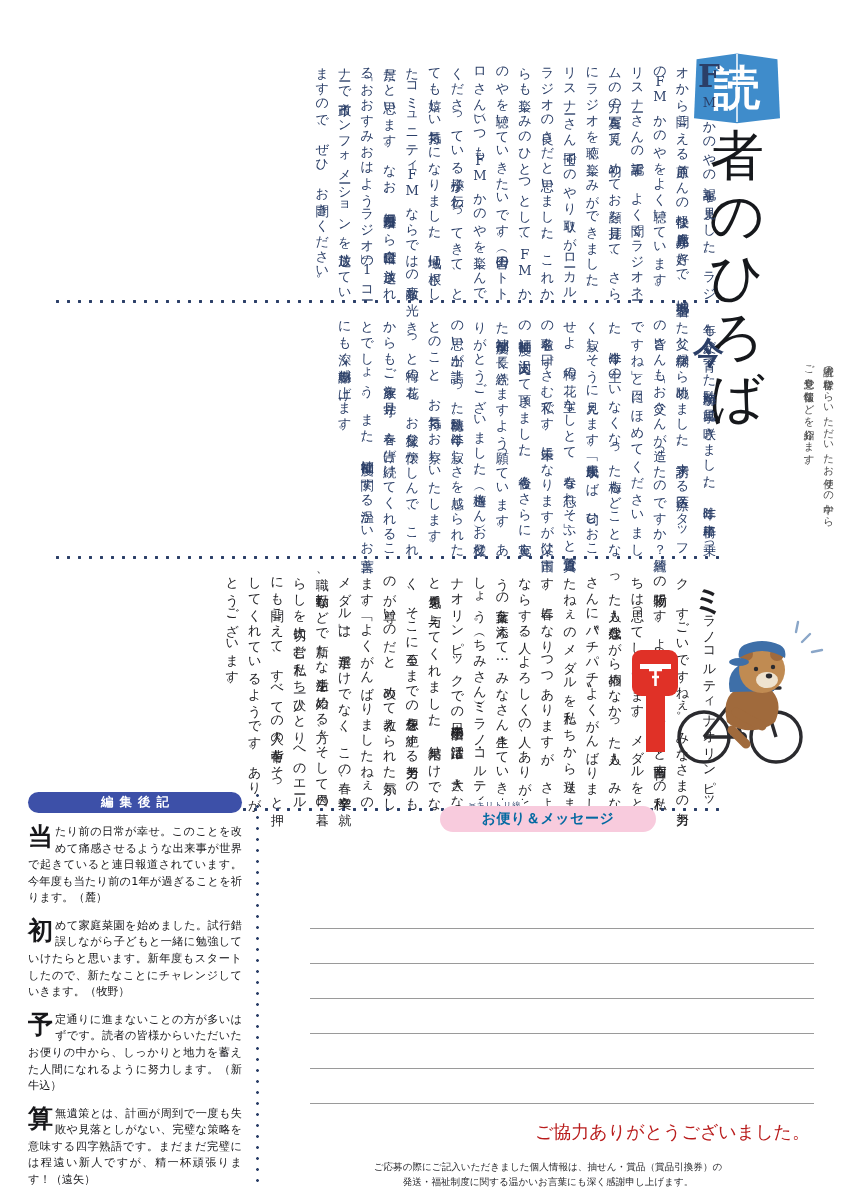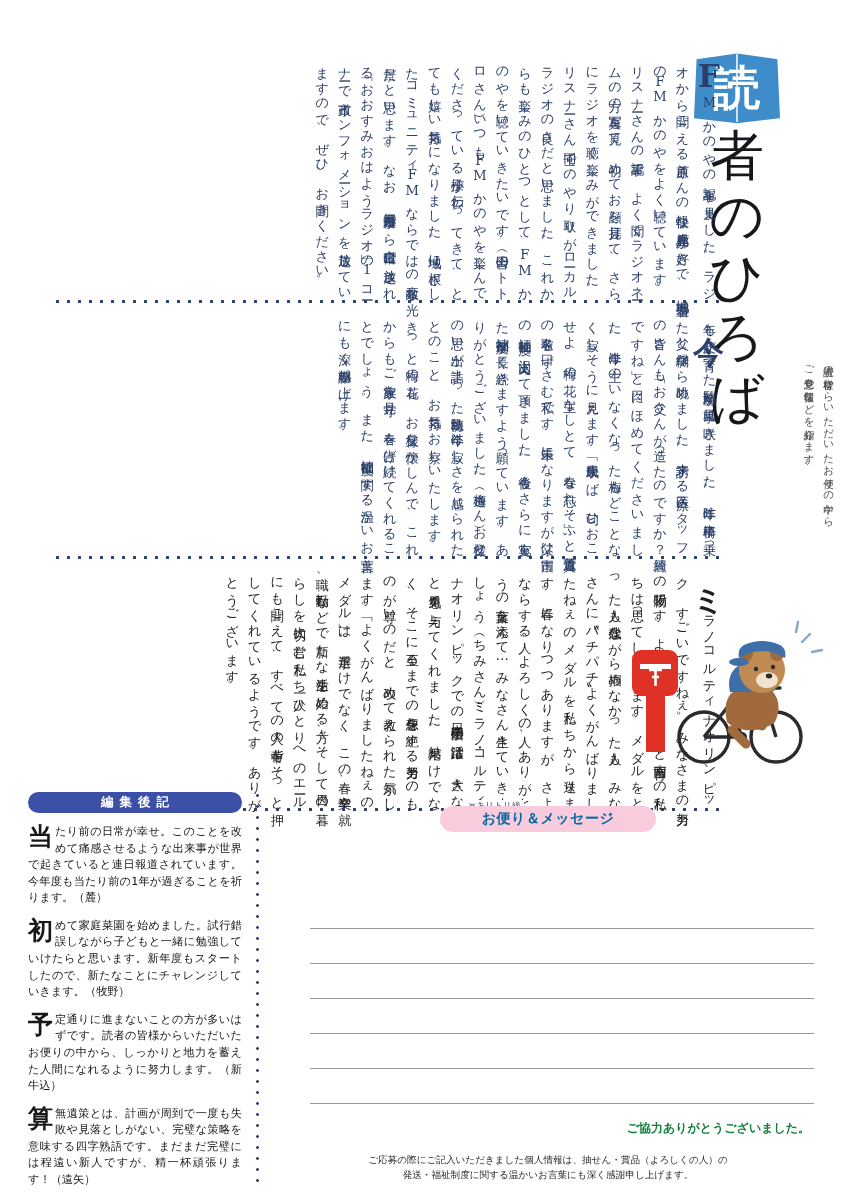--- a/index.html
+++ b/index.html
@@ -220,24 +220,23 @@
     padding: 0 14px 0 42px;
   }
   .write-line {
     height: 35px;
     border-bottom: 1px solid #9a9a9a;
   }
   #thanks {
     margin-top: 16px;
     text-align: right;
     padding-right: 18px;
-    font-size: 12px;
-    color: #15803d;
-    font-family: "DejaVu Sans", "Liberation Sans", sans-serif;
-    font-weight: bold;
+    font-size: 18px;
+    color: #b91c1c;
+    font-family: "DejaVu Sans", "Liberation Sans", sans-serif;
   }
   #privacy {
     margin-top: 16px;
     text-align: center;
     font-size: 9.6px;
     line-height: 1.55;
     color: #2a2a2e;
     font-family: "DejaVu Sans", "Liberation Sans", sans-serif;
   }
   #privacy span { display: block; }
@@ -367,18 +366,18 @@
       <div class="write-line"></div>
       <div class="write-line"></div>
       <div class="write-line"></div>
       <div class="write-line"></div>
       <div class="write-line"></div>
     </div>
 
     <div id="thanks">ご協力ありがとうございました。</div>
 
     <div id="privacy">
-      <span>ご応募の際にご記入いただきました個人情報は、抽せん・賞品（よろしくの人）の</span>
+      <span>ご応募の際にご記入いただきました個人情報は、抽せん・賞品（賞品引換券）の</span>
       <span>発送・福祉制度に関する温かいお言葉にも深く感謝申し上げます。</span>
     </div>
   </div>
 
 </div>
 
 </body></html>

